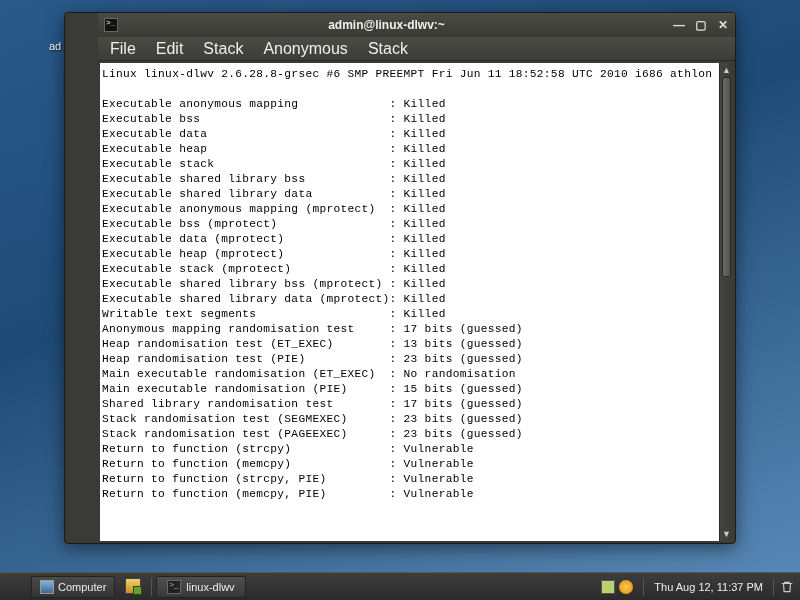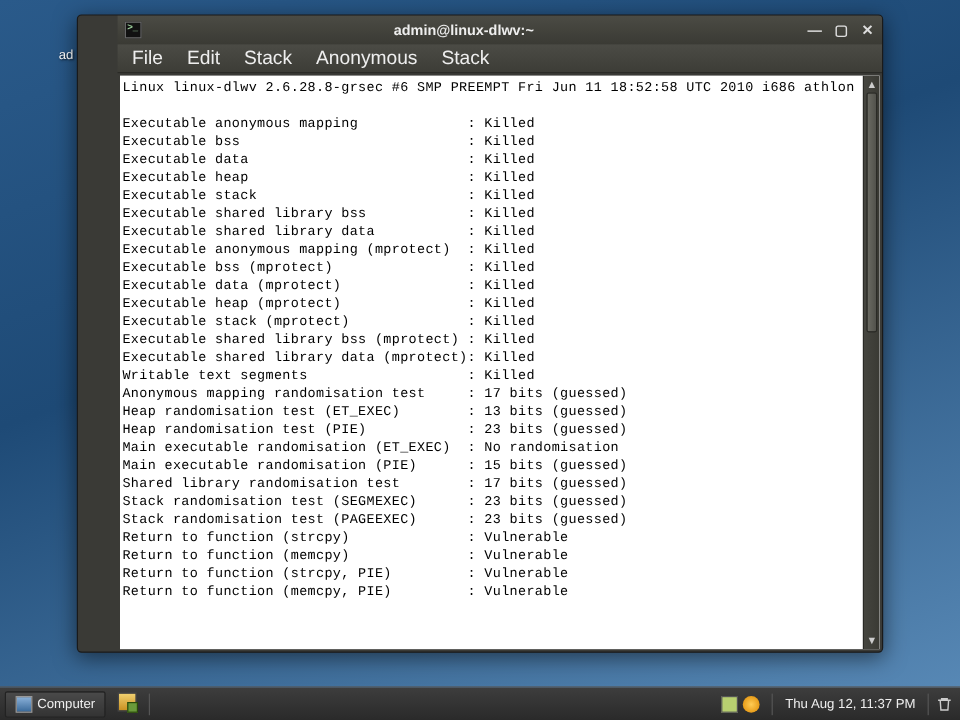--- a/index.html
+++ b/index.html
@@ -31,20 +31,21 @@
     font-size: 11px;
     padding: 0 4px;
   }
   .taskbar .start {
     display: flex; align-items: center; gap: 4px;
     padding: 3px 8px;
     background: linear-gradient(#4a4a4a,#333);
     border: 1px solid #222;
     border-radius: 2px;
     margin-right: 6px;
+    margin-left: 27px;
   }
   .taskbar .start .sq {
     width: 14px; height: 14px;
     background: linear-gradient(#8ab0d8,#3a6a9a);
     border: 1px solid #999;
   }
   .taskbar .qlaunch { padding: 0 4px; }
   .taskbar .qlaunch .ic {
     width: 16px; height: 16px; display: inline-block;
     background: linear-gradient(#f0d070,#c89020);
@@ -223,20 +224,24 @@
 
 <div class="taskbar">
   <div class="start">
     <span class="sq"></span>
     <span>Computer</span>
   </div>
   <div class="qlaunch">
     <span class="ic editor"></span>
   </div>
   <div class="sep"></div>
+  <div class="taskbtn">
+    <span class="ticon"></span>
+    <span>linux-dlwv</span>
+  </div>
   <div class="spacer"></div>
   <div class="tray">
     <span class="ticon2"></span>
     <span class="ticon-upd"></span>
   </div>
   <div class="sep"></div>
   <div class="clock">Thu Aug 12, 11:37 PM</div>
   <div class="sep"></div>
   <div class="trash">
     <svg width="14" height="14" viewBox="0 0 24 24" fill="none" stroke="#ccc" stroke-width="2">

